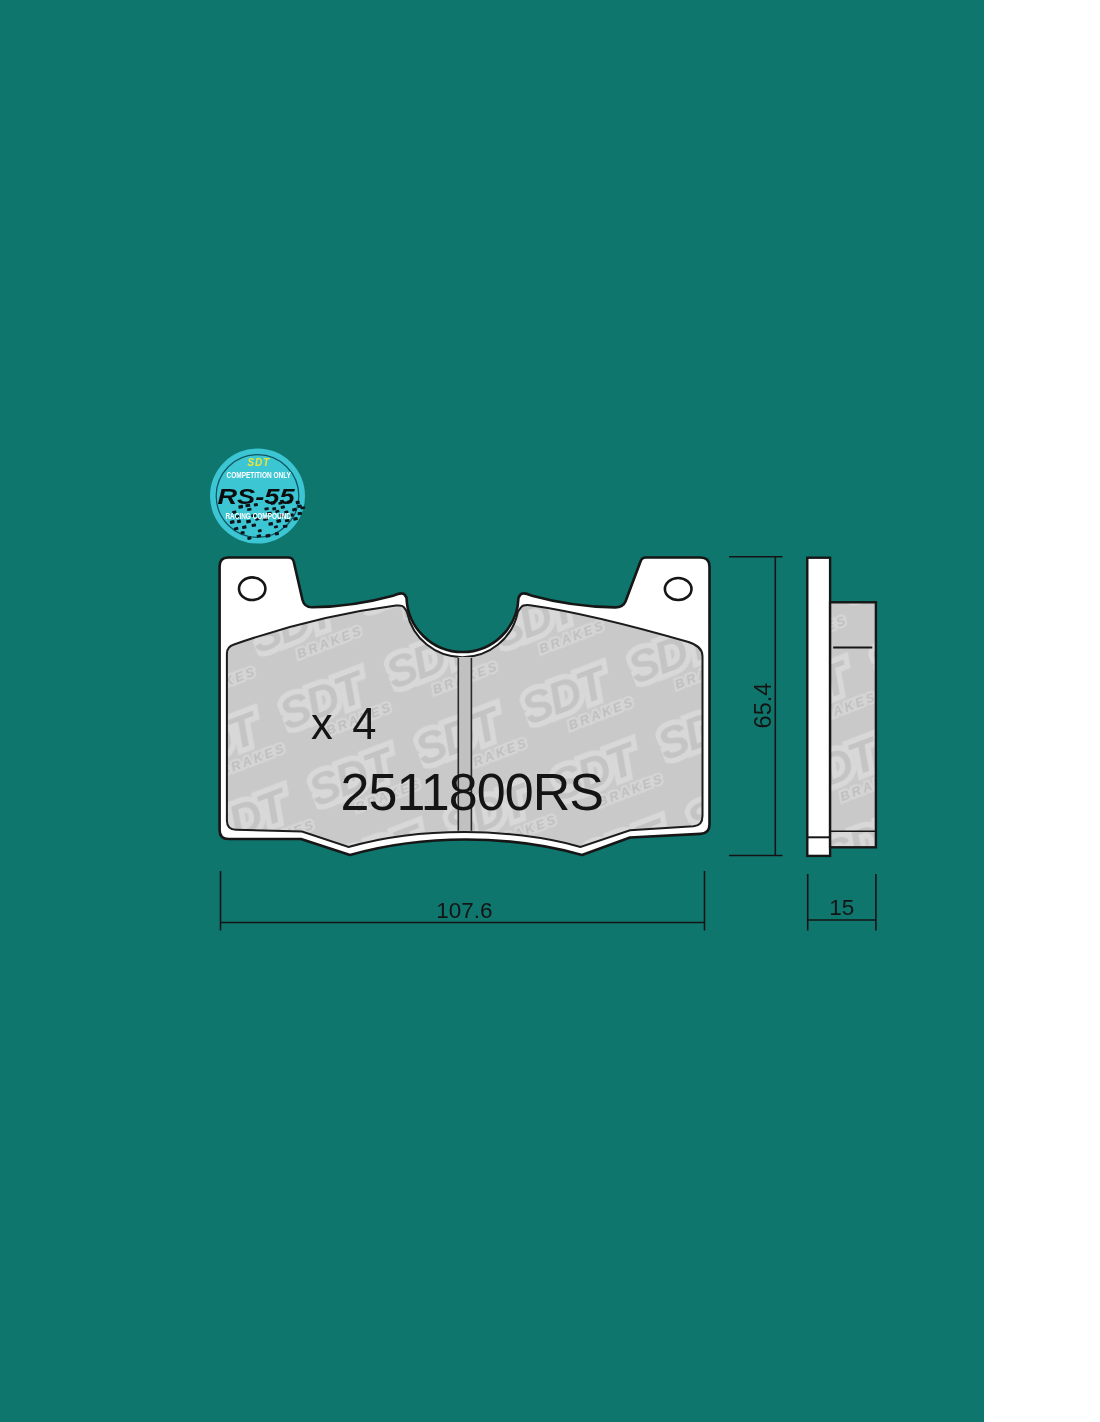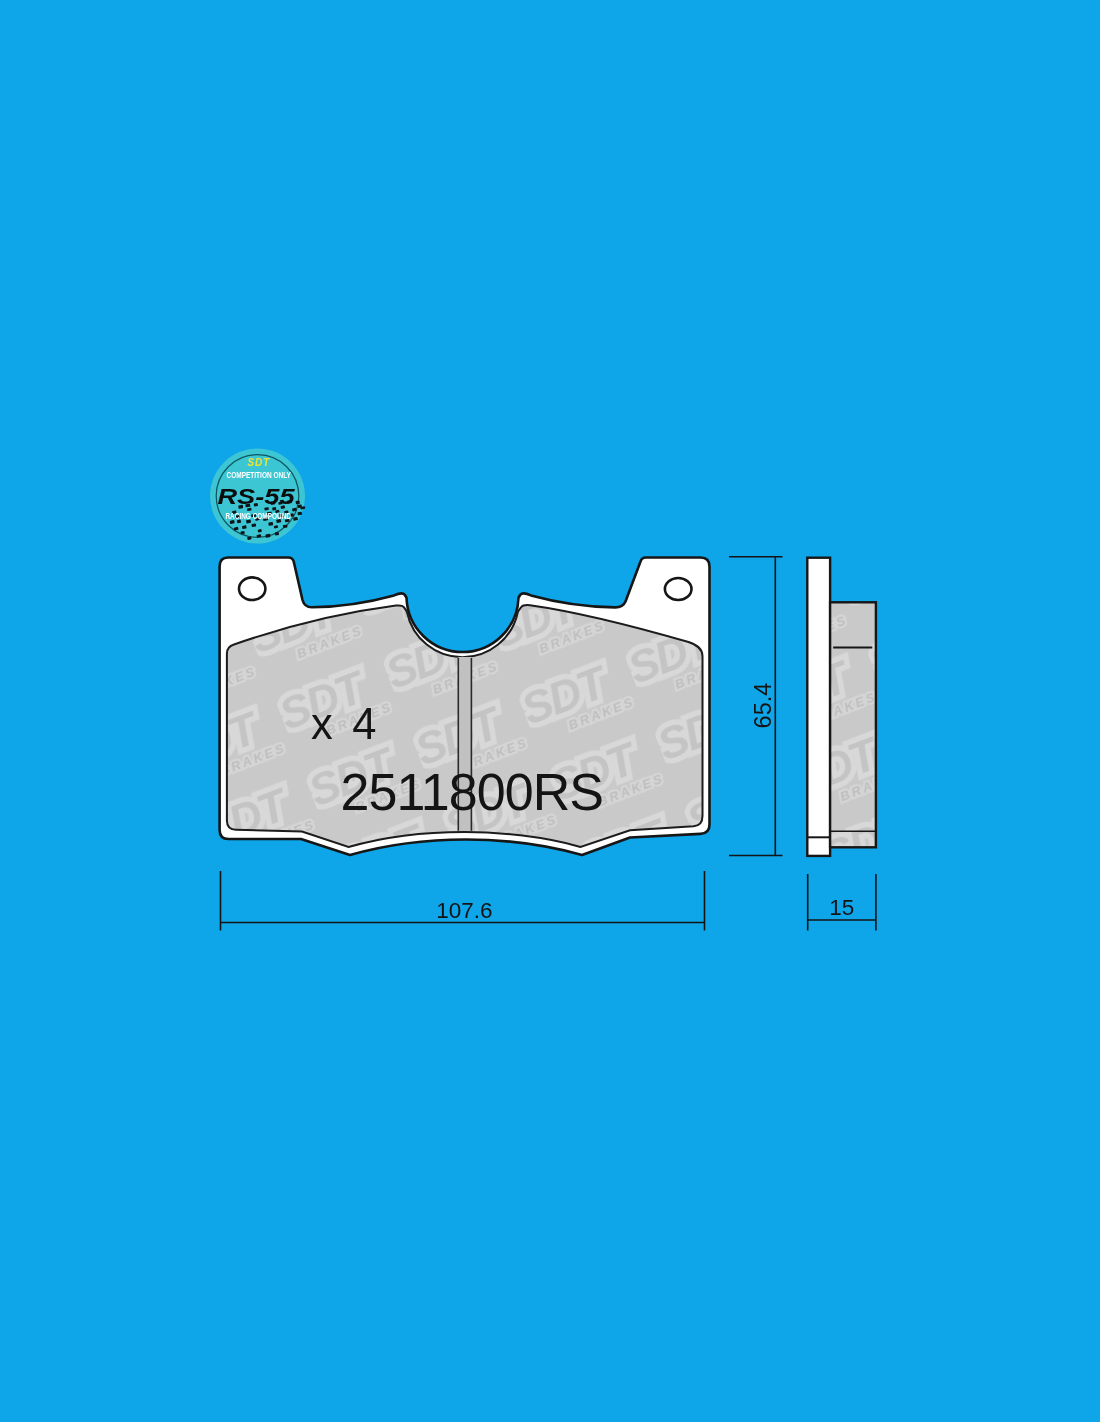--- a/index.html
+++ b/index.html
@@ -1,16 +1,16 @@
 <!DOCTYPE html>
 <html><head>
 <meta charset="utf-8">
 <style>
   html,body{margin:0;padding:0;background:#ffffff;}
-  .page{position:relative;width:1100px;height:1422px;background:#0ea5e9;overflow:hidden;
+  .page{position:relative;width:984px;height:1422px;background:#0f766e;overflow:hidden;
         font-family:"Liberation Sans", sans-serif;}
 </style>
 </head>
 <body>
 <div class="page">
 <svg width="1100" height="1422" viewBox="0 0 1100 1422">
   <defs>
 
     <pattern id="wm" width="114" height="82" patternUnits="userSpaceOnUse" patternTransform="rotate(-21) translate(6,4)">
       <rect width="114" height="82" fill="#c9c9c9"></rect>

